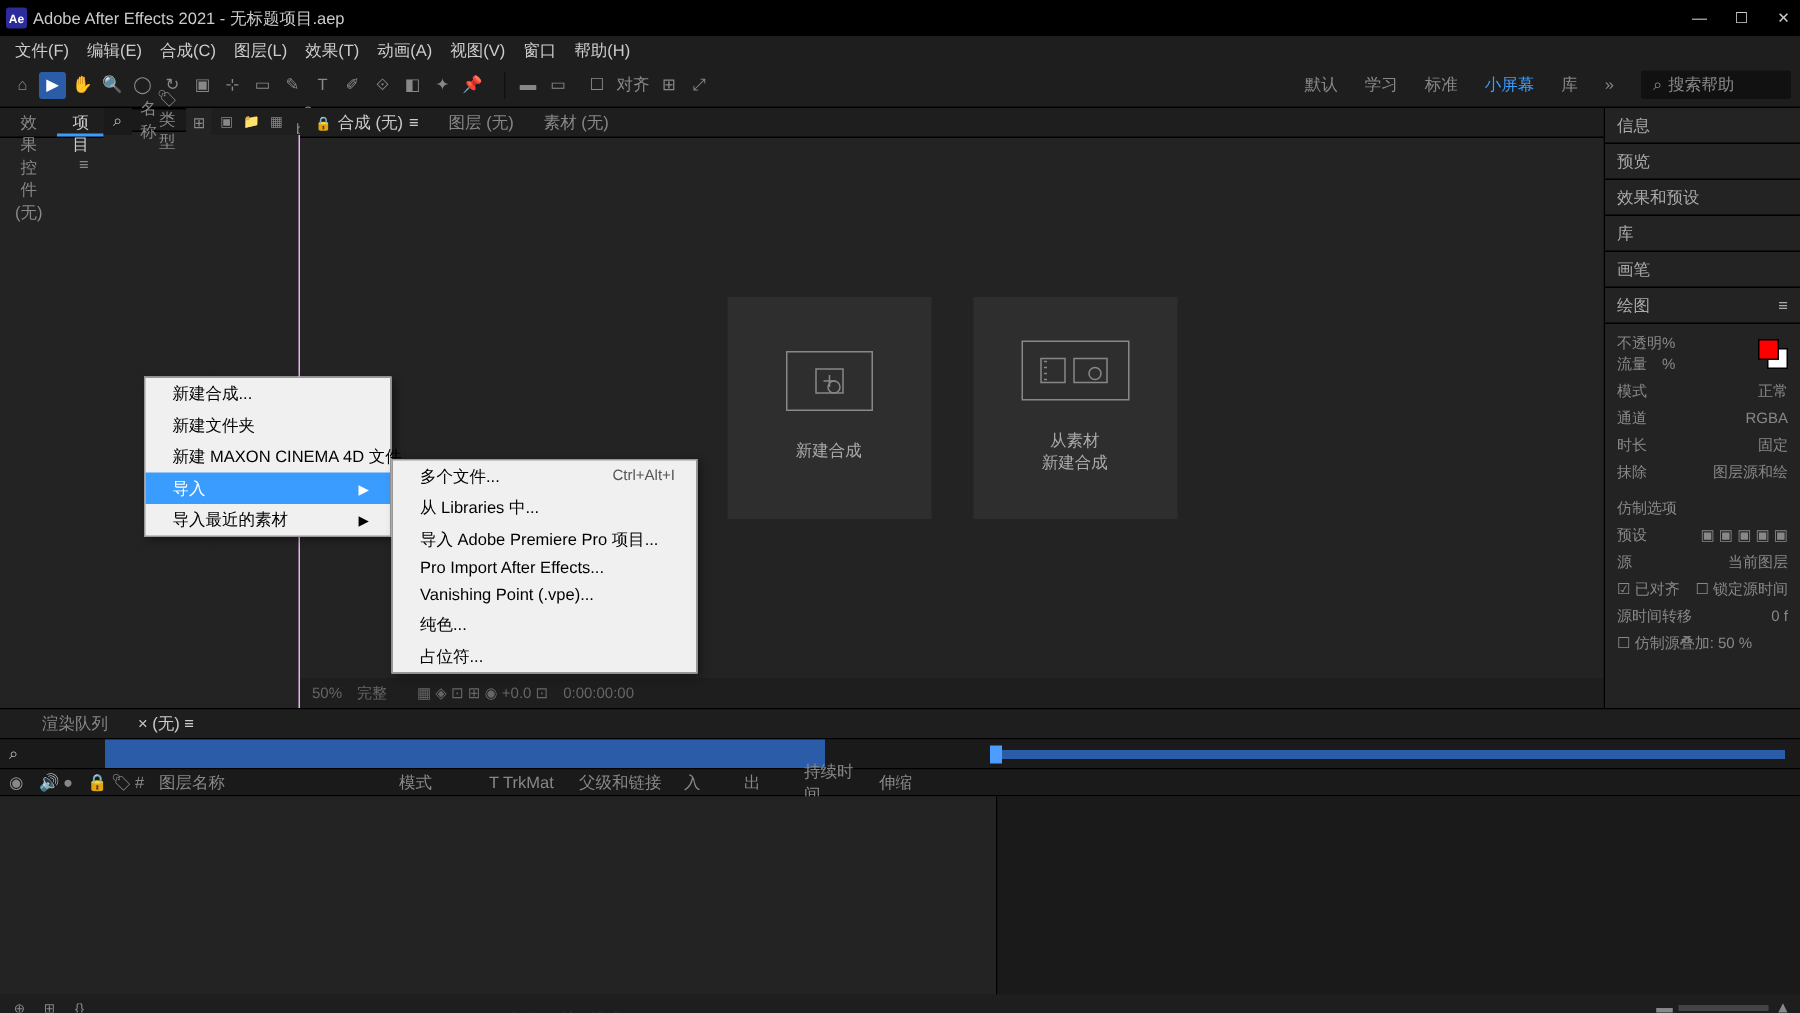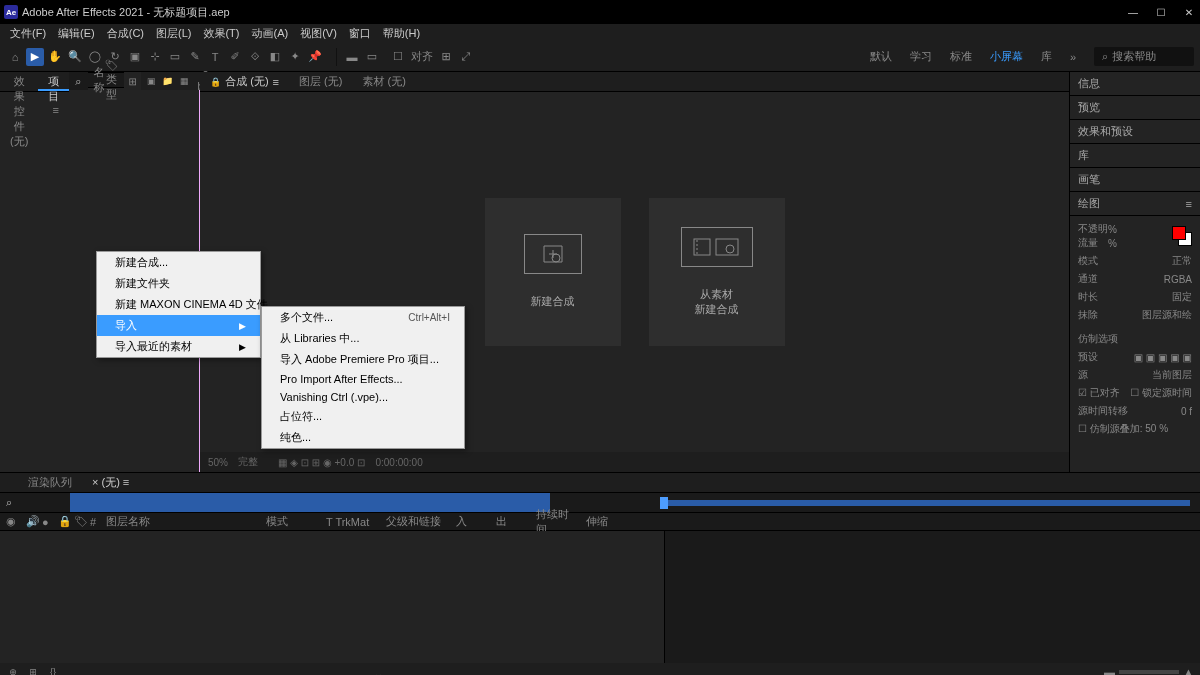--- a/index.html
+++ b/index.html
@@ -366,21 +366,21 @@
   <div class="ctx-item">
       <span>从 Libraries 中...</span>
     </div>
   <div class="ctx-item">
       <span>导入 Adobe Premiere Pro 项目...</span>
     </div>
   <div class="ctx-item">
       <span>Pro Import After Effects...</span>
     </div>
   <div class="ctx-item">
-      <span>Vanishing Ctrl (.vpe)...</span>
+      <span>Vanishing Point (.vpe)...</span>
+    </div>
+  <div class="ctx-item">
+      <span>纯色...</span>
     </div>
   <div class="ctx-item">
       <span>占位符...</span>
     </div>
-  <div class="ctx-item">
-      <span>纯色...</span>
-    </div>
 </div>
 
 </body></html>

